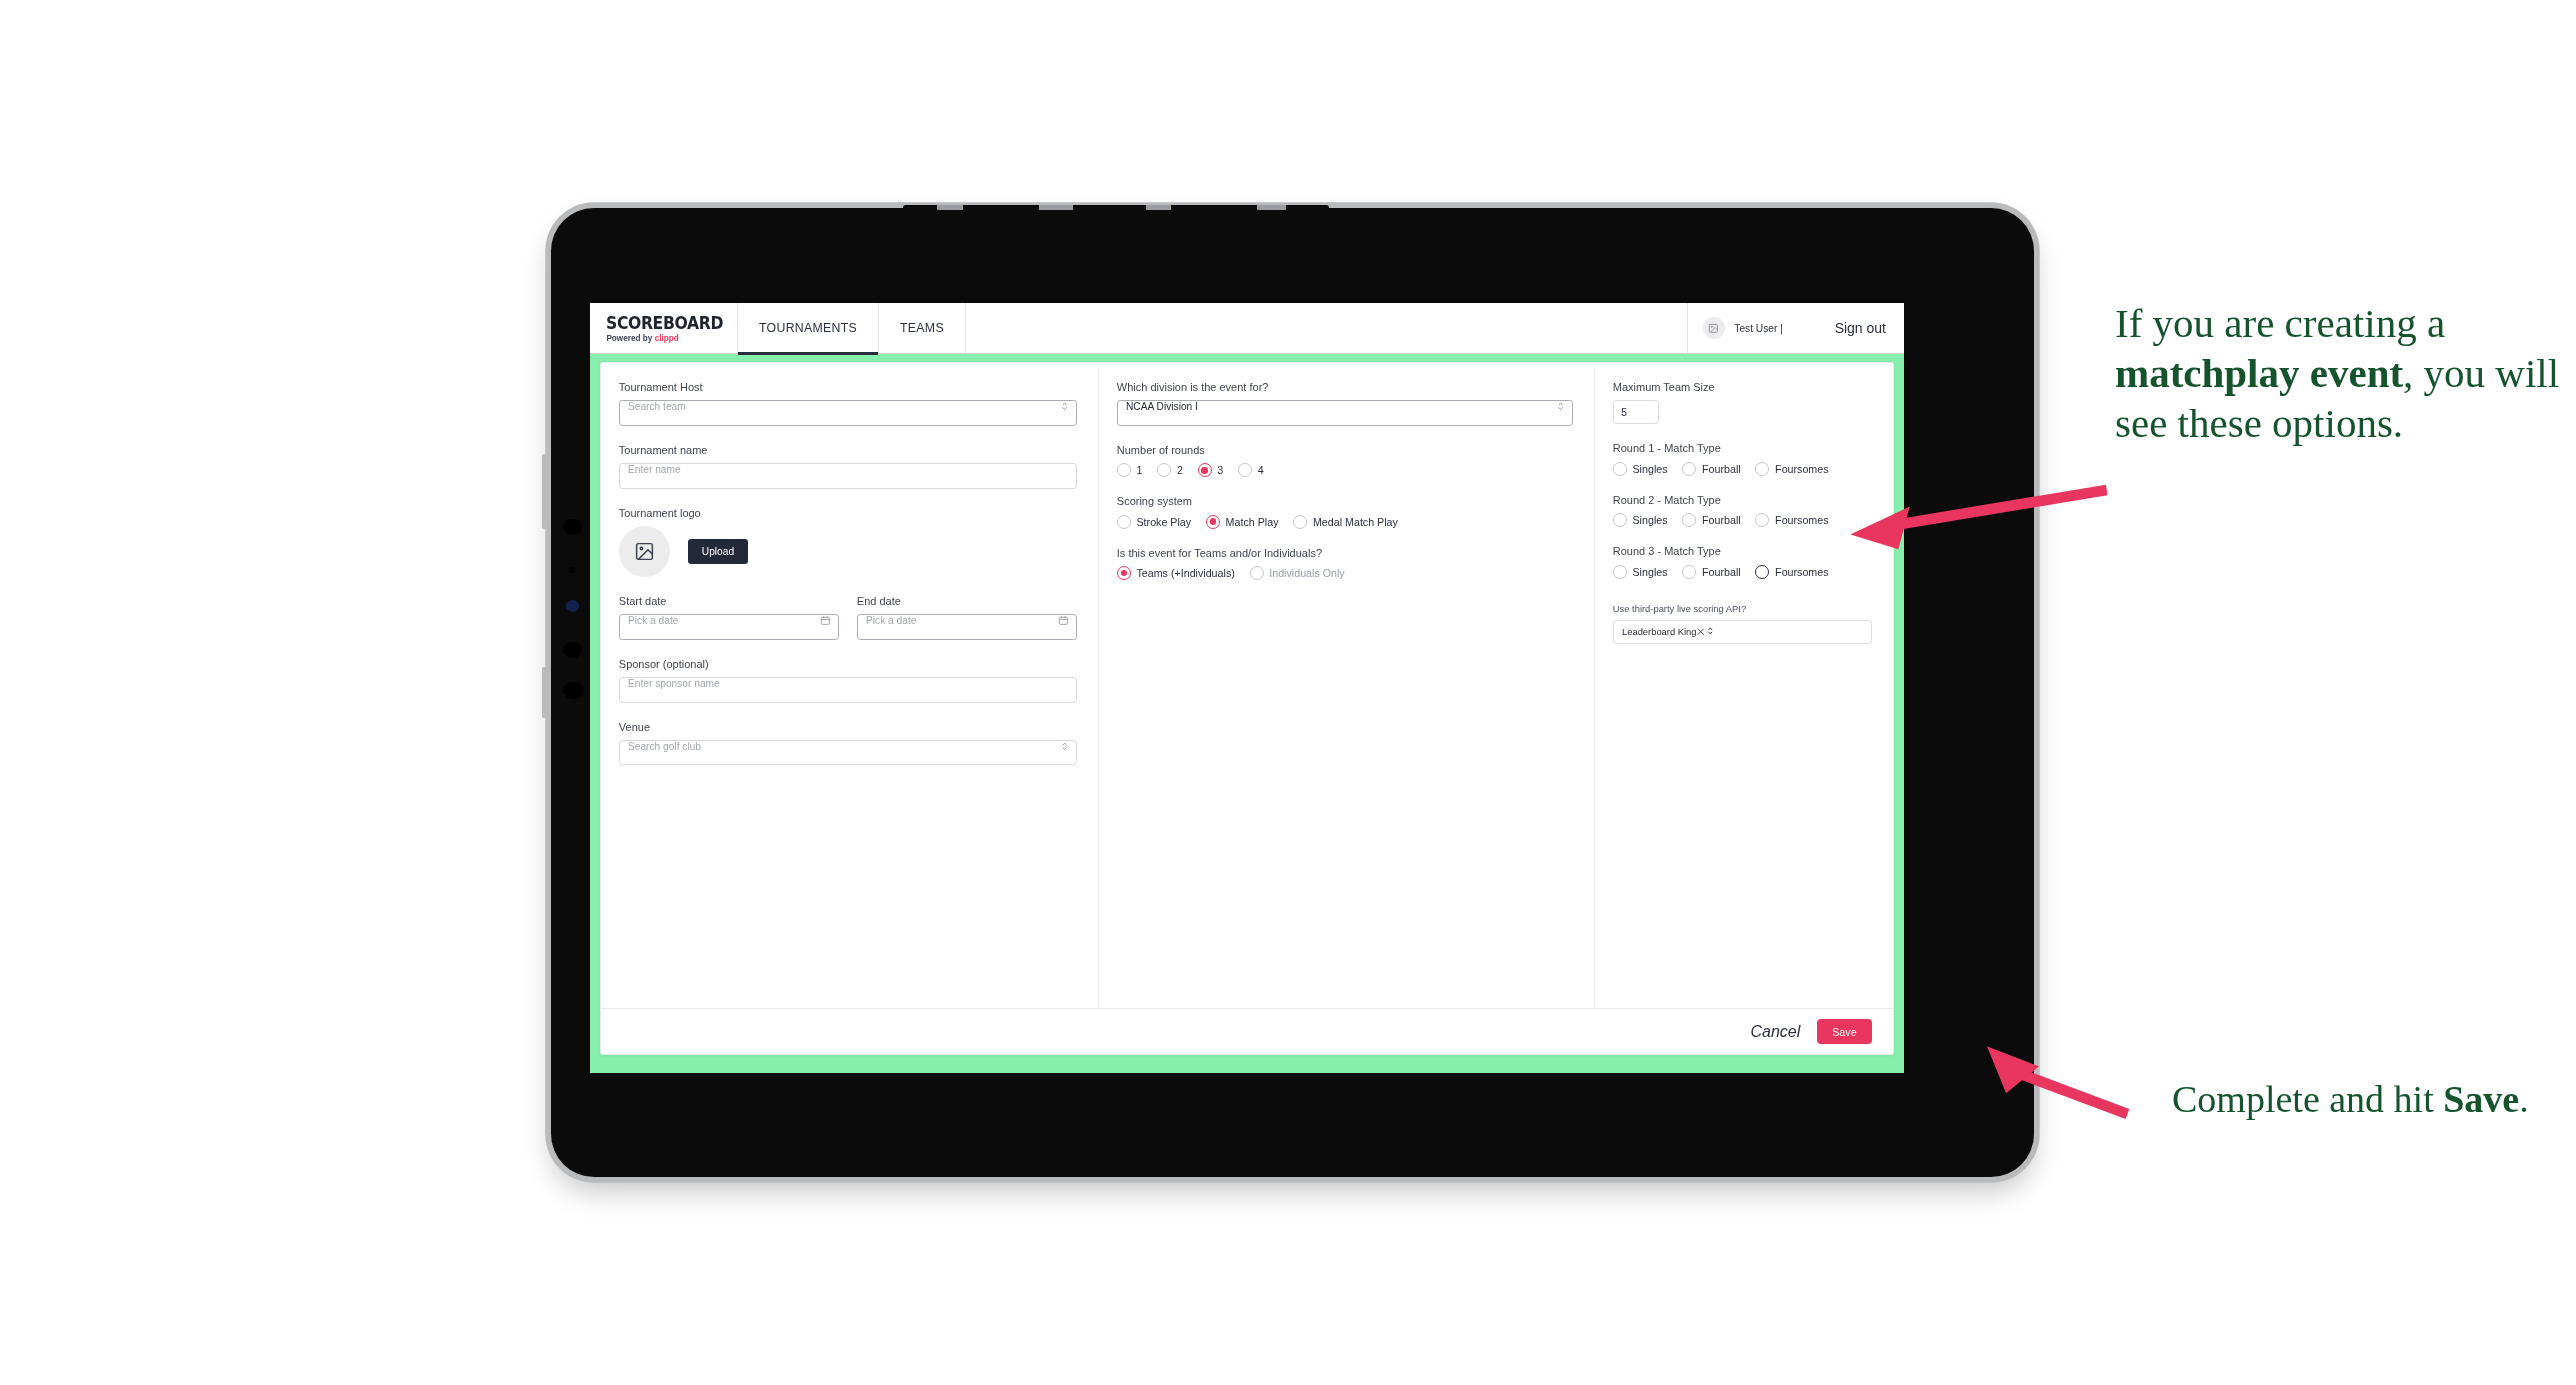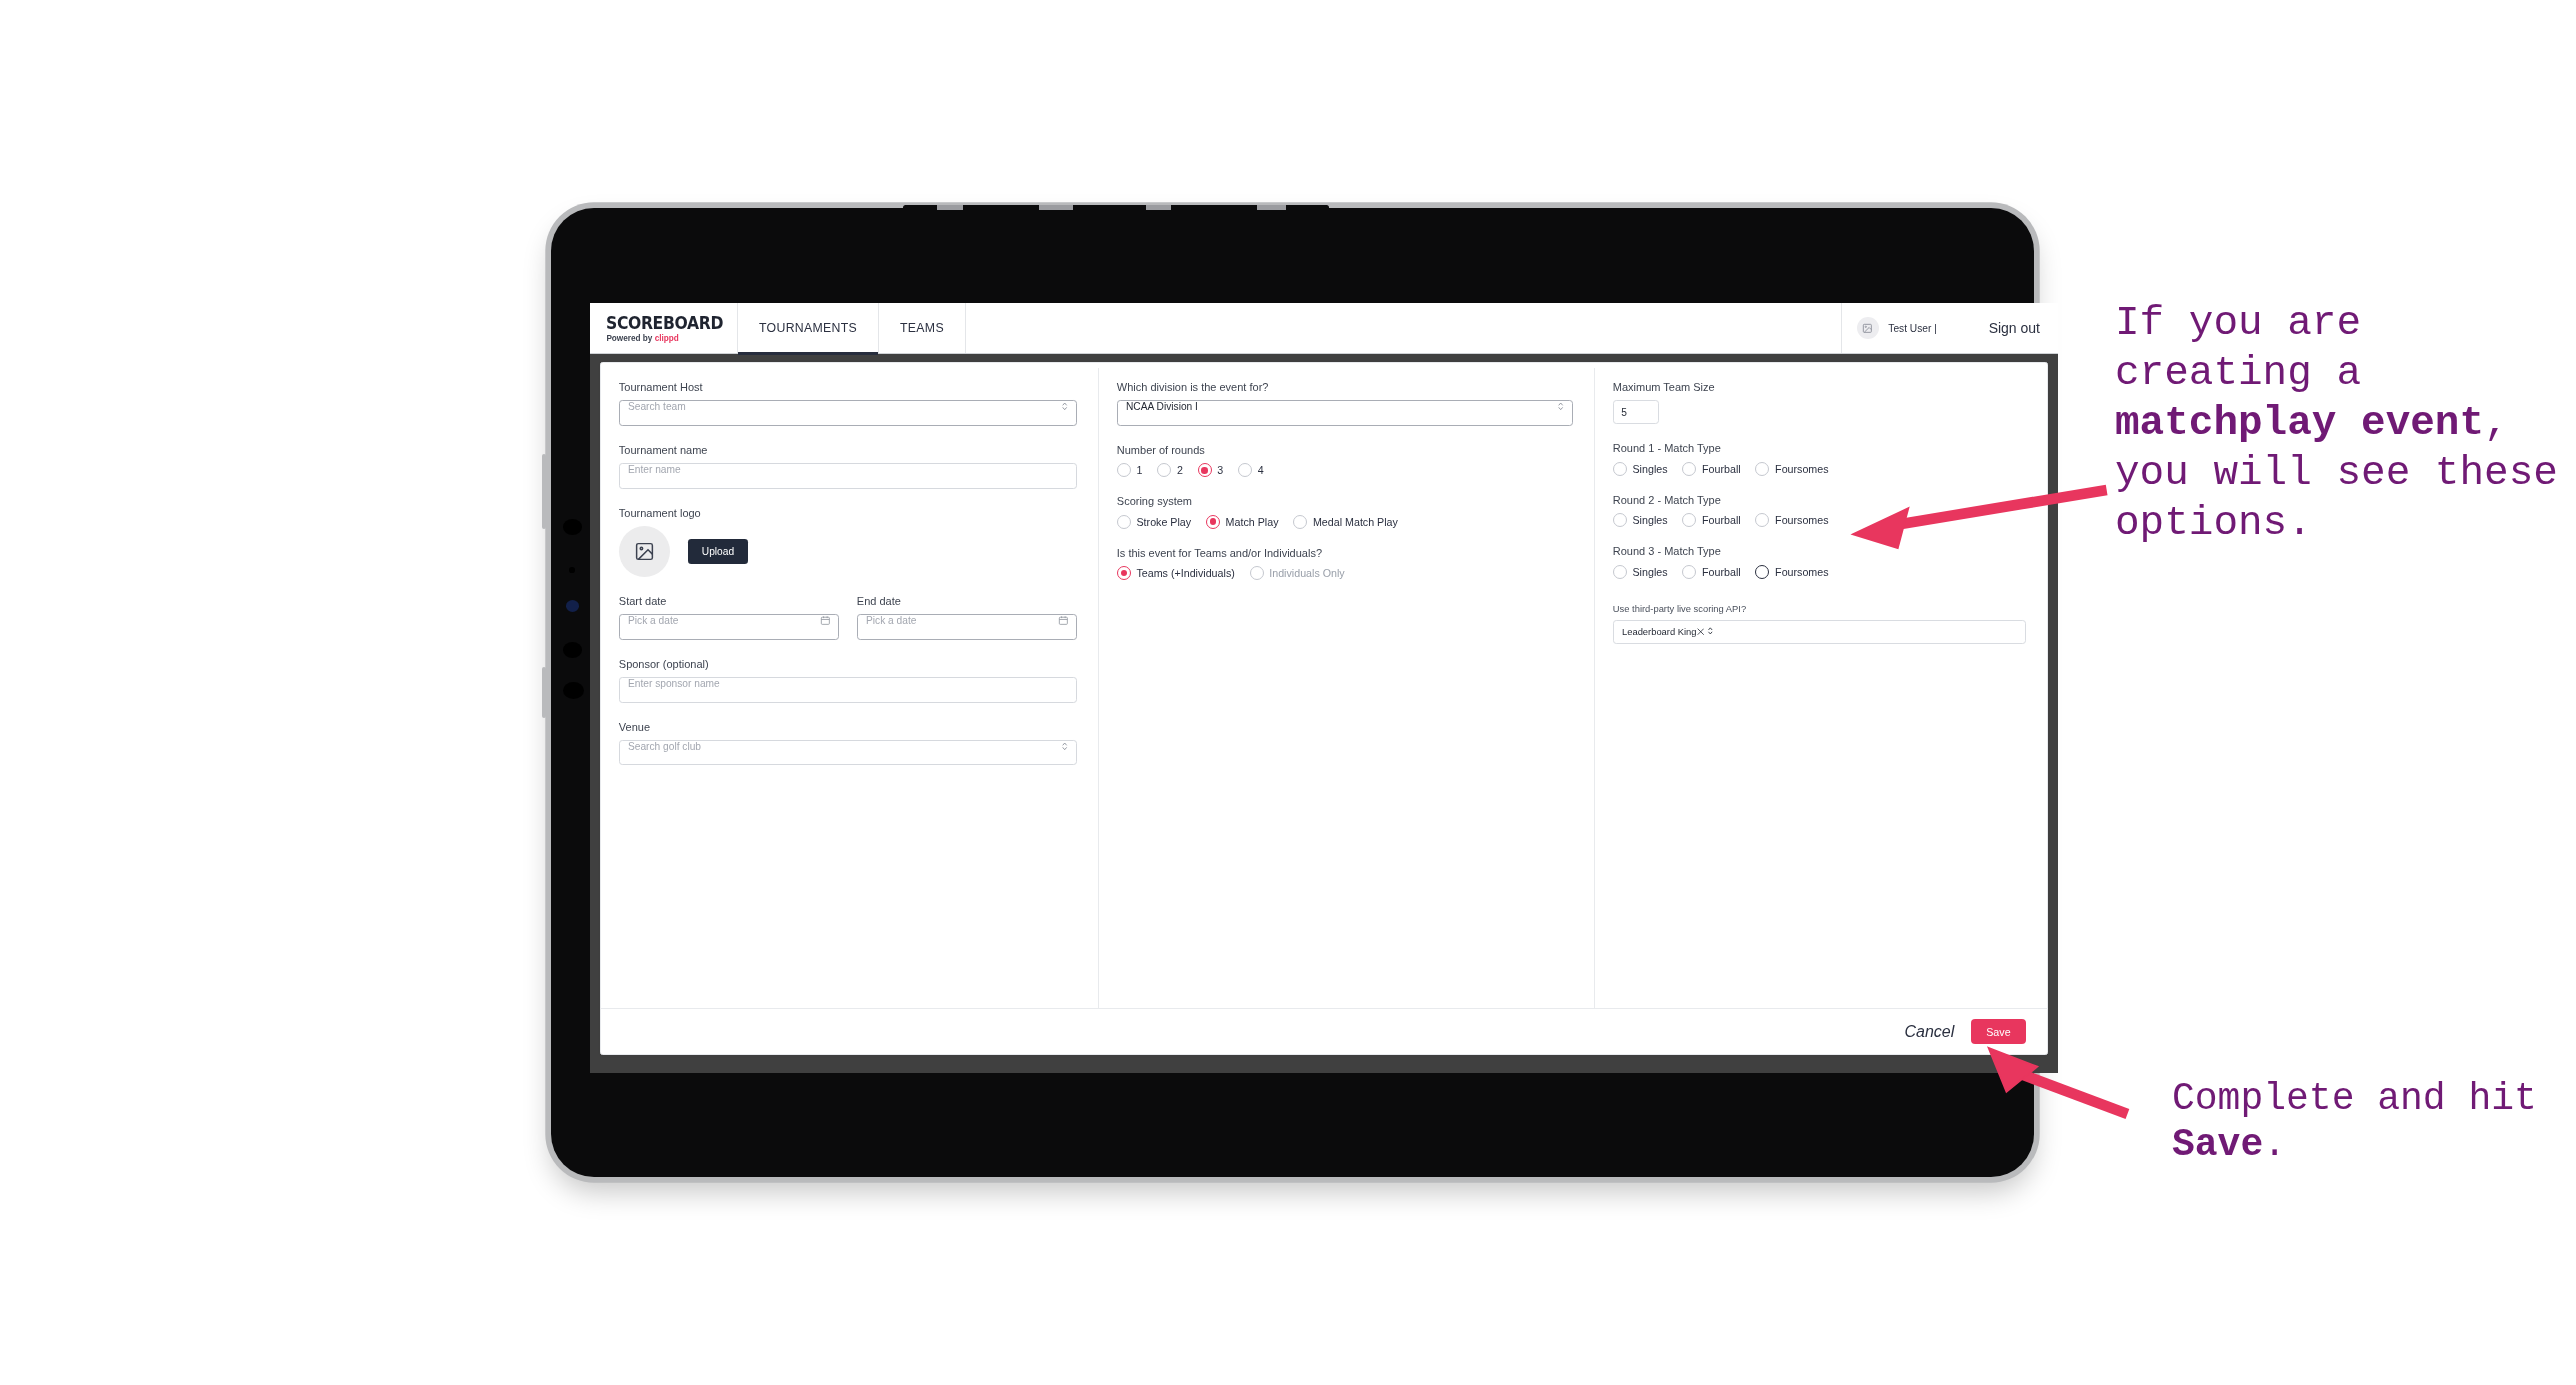--- a/index.html
+++ b/index.html
@@ -35,22 +35,22 @@
   }
   .side-btn {
     position:absolute; left:-9px; width: 4.1px; background:#b9babc; border-radius:2.5px;
   }
   .side-btn.s1 { top: 246px; height: 75px; }
   .side-btn.s2 { top: 459px; height: 51px; }
 
   
   .screen {
     position: absolute; left: 39px; top: 95px;
-    width: 1468px; height: 770px;
-    background: #404040;
+    width: 1314px; height: 770px;
+    background: #86efac;
     overflow: hidden;
   }
 
   
   .topbar {
     height: 51px; background:#fff; display:flex; align-items:stretch;
     border-bottom: 1.6px solid #cfd2d6; position: relative;
   }
   .brand { width: 148px; display:flex; flex-direction:column; justify-content:center; padding-left: 16.4px;
            border-right: 0.8px solid #e4e6e9; }
@@ -148,22 +148,22 @@
 
   .panel-foot {
     height: 46px; border-top:0.8px solid #e8eaed;
     display:flex; align-items:center; justify-content:flex-end; gap: 16.4px; padding-right: 21px;
   }
   .cancel-btn { font-size: 16px; color:#2b3040; cursor:pointer;font-style:italic; }
   .save-btn { background:#e8365e; color:#fff; font-size:10.7px; padding: 6.6px 15.6px; border-radius:4.1px; cursor:pointer; }
 
   
   .anno {
-    position:absolute; font-family:Liberation Mono, monospace;
-    color:#701a75; line-height: 1.22;
+    position:absolute; font-family:Liberation Serif, serif;
+    color:#14532d; line-height: 1.22;
   }
   .anno-top { left: 2115px; top: 298px; width: 459px; font-size: 41px; }
   .anno-bot { left: 2172px; top: 1076px; width: 385px; font-size: 38px; }
   .anno b { font-weight: 700; }
 
   .arrow-svg { position:absolute; pointer-events:none; }
   .inp-ph-input {
     border:none; outline:none; background:transparent; width:100%;
     font-family:"Liberation Sans", sans-serif; font-size:10.2px; color:#262b36;
   }

